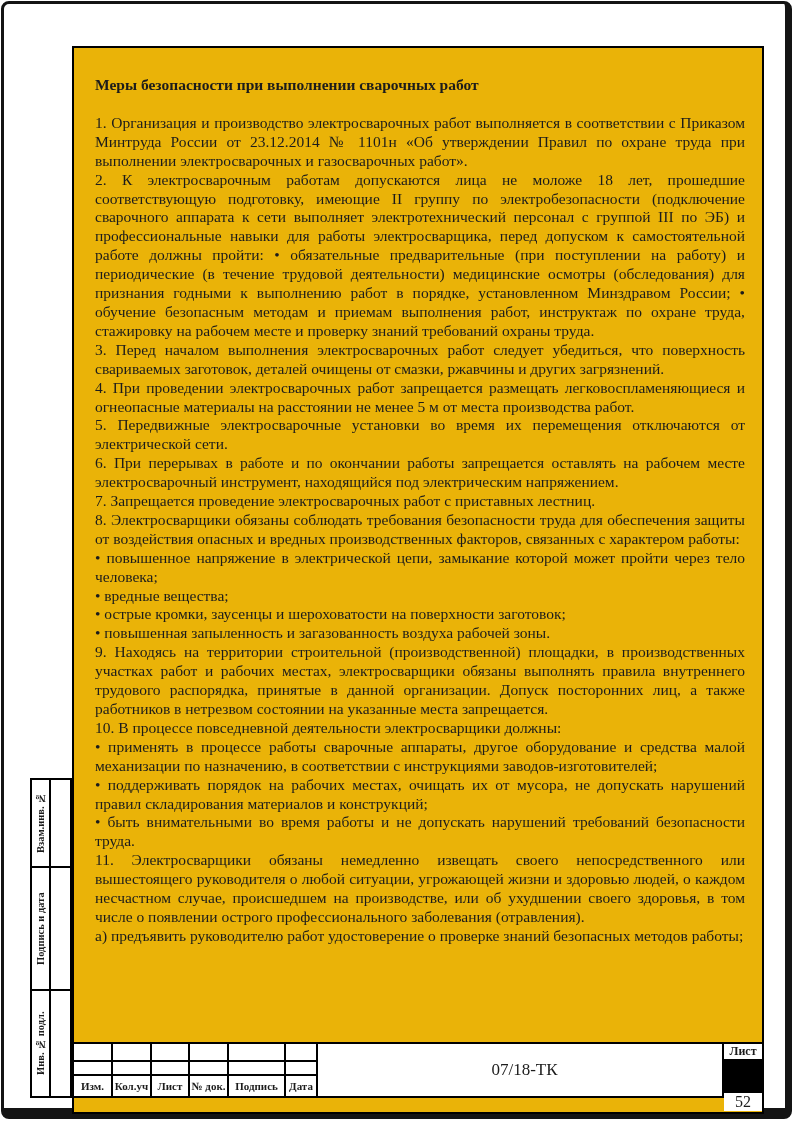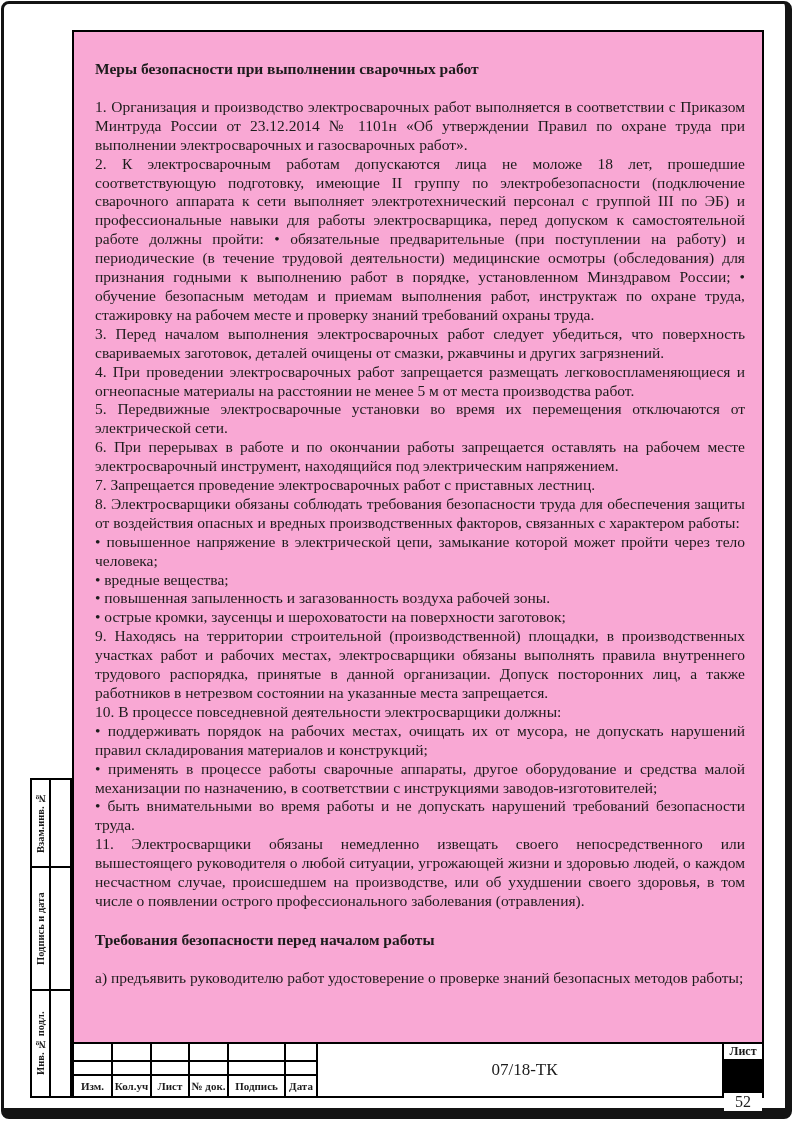--- a/index.html
+++ b/index.html
@@ -20,25 +20,25 @@
     left: 1px; top: 1px; right: 2px; bottom: 4px;
     border-style: solid;
     border-color: #141414;
     border-width: 3px 7px 11px 3px;
     border-radius: 8px;
     pointer-events: none;
   }
   
   .doc-frame {
     position: absolute;
-    left: 72px; top: 30px;
+    left: 72px; top: 46px;
     width: 692px; height: 1068px;
     border: 2px solid #000;
     box-sizing: border-box;
-    background: #f9a8d4;
+    background: #eab308;
   }
   .doc-content {
     position: absolute;
     left: 21px; right: 17px; top: 20px; bottom: 60px;
     overflow: hidden;
     font-size: 15.5px;
     line-height: 1.22;
   }
   .sec-heading {
     font-size: 15.5px;
@@ -155,29 +155,28 @@
         <p class="para">1. Организация и производство электросварочных работ выполняется в соответствии с Приказом Минтруда России от 23.12.2014 № 1101н «Об утверждении Правил по охране труда при выполнении электросварочных и газосварочных работ».</p>
         <p class="para">2. К электросварочным работам допускаются лица не моложе 18 лет, прошедшие соответствующую подготовку, имеющие II группу по электробезопасности (подключение сварочного аппарата к сети выполняет электротехнический персонал с группой III по ЭБ) и профессиональные навыки для работы электросварщика, перед допуском к самостоятельной работе должны пройти: • обязательные предварительные (при поступлении на работу) и периодические (в течение трудовой деятельности) медицинские осмотры (обследования) для признания годными к выполнению работ в порядке, установленном Минздравом России; • обучение безопасным методам и приемам выполнения работ, инструктаж по охране труда, стажировку на рабочем месте и проверку знаний требований охраны труда.</p>
         <p class="para">3. Перед началом выполнения электросварочных работ следует убедиться, что поверхность свариваемых заготовок, деталей очищены от смазки, ржавчины и других загрязнений.</p>
         <p class="para">4. При проведении электросварочных работ запрещается размещать легковоспламеняющиеся и огнеопасные материалы на расстоянии не менее 5 м от места производства работ.</p>
         <p class="para">5. Передвижные электросварочные установки во время их перемещения отключаются от электрической сети.</p>
         <p class="para">6. При перерывах в работе и по окончании работы запрещается оставлять на рабочем месте электросварочный инструмент, находящийся под электрическим напряжением.</p>
         <p class="para">7. Запрещается проведение электросварочных работ с приставных лестниц.</p>
         <p class="para">8. Электросварщики обязаны соблюдать требования безопасности труда для обеспечения защиты от воздействия опасных и вредных производственных факторов, связанных с характером работы:</p>
         <p class="para">• повышенное напряжение в электрической цепи, замыкание которой может пройти через тело человека;</p>
         <p class="para">• вредные вещества;</p>
+        <p class="para">• острые кромки, заусенцы и шероховатости на поверхности заготовок;</p>
         <p class="para">• повышенная запыленность и загазованность воздуха рабочей зоны.</p>
-        <p class="para">• острые кромки, заусенцы и шероховатости на поверхности заготовок;</p>
         <p class="para">9. Находясь на территории строительной (производственной) площадки, в производственных участках работ и рабочих местах, электросварщики обязаны выполнять правила внутреннего трудового распорядка, принятые в данной организации. Допуск посторонних лиц, а также работников в нетрезвом состоянии на указанные места запрещается.</p>
         <p class="para">10. В процессе повседневной деятельности электросварщики должны:</p>
+        <p class="para">• применять в процессе работы сварочные аппараты, другое оборудование и средства малой механизации по назначению, в соответствии с инструкциями заводов-изготовителей;</p>
         <p class="para">• поддерживать порядок на рабочих местах, очищать их от мусора, не допускать нарушений правил складирования материалов и конструкций;</p>
-        <p class="para">• применять в процессе работы сварочные аппараты, другое оборудование и средства малой механизации по назначению, в соответствии с инструкциями заводов-изготовителей;</p>
         <p class="para">• быть внимательными во время работы и не допускать нарушений требований безопасности труда.</p>
         <p class="para">11. Электросварщики обязаны немедленно извещать своего непосредственного или вышестоящего руководителя о любой ситуации, угрожающей жизни и здоровью людей, о каждом несчастном случае, происшедшем на производстве, или об ухудшении своего здоровья, в том числе о появлении острого профессионального заболевания (отравления).</p>
-        <h2 class="sec-heading">Требования безопасности перед началом работы</h2>
         <p class="para">а) предъявить руководителю работ удостоверение о проверке знаний безопасных методов работы;</p>
       </div>
   </div>
 
   <div class="sidebar">
     <div class="side-cell">
       <div class="side-label">Взам.инв. №</div>
       <div class="side-space"></div>
     </div>
     <div class="side-cell">

